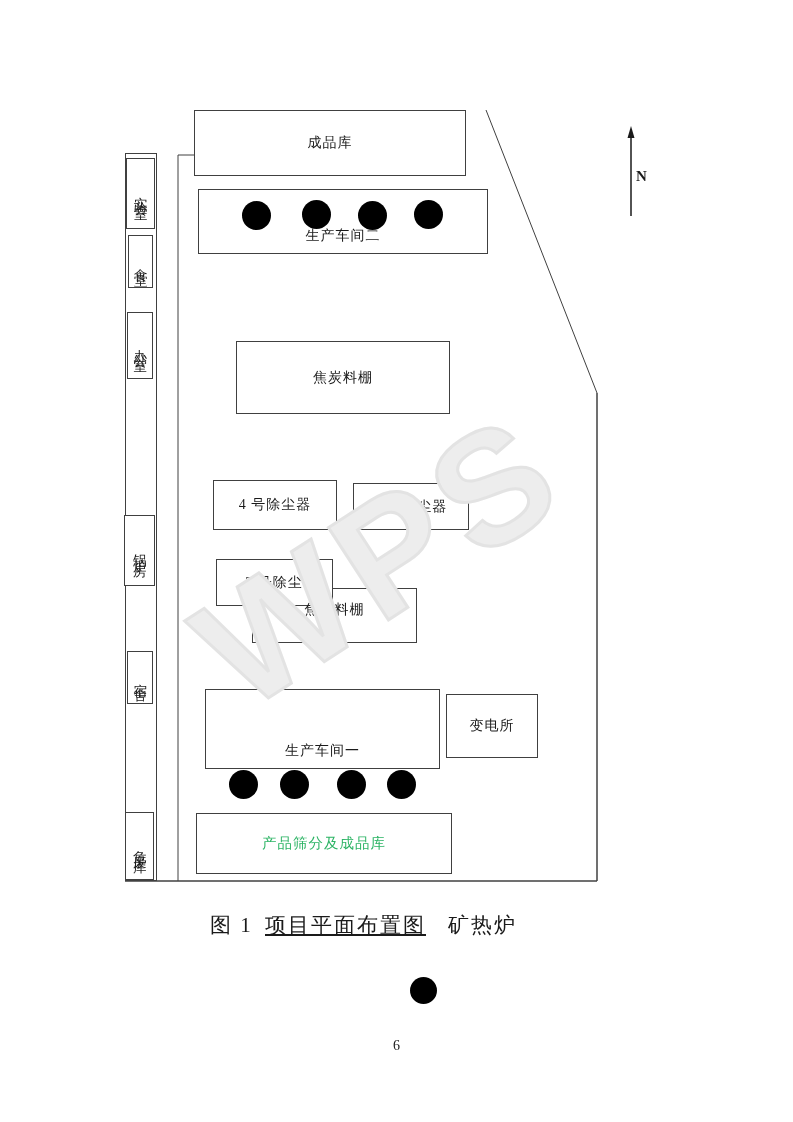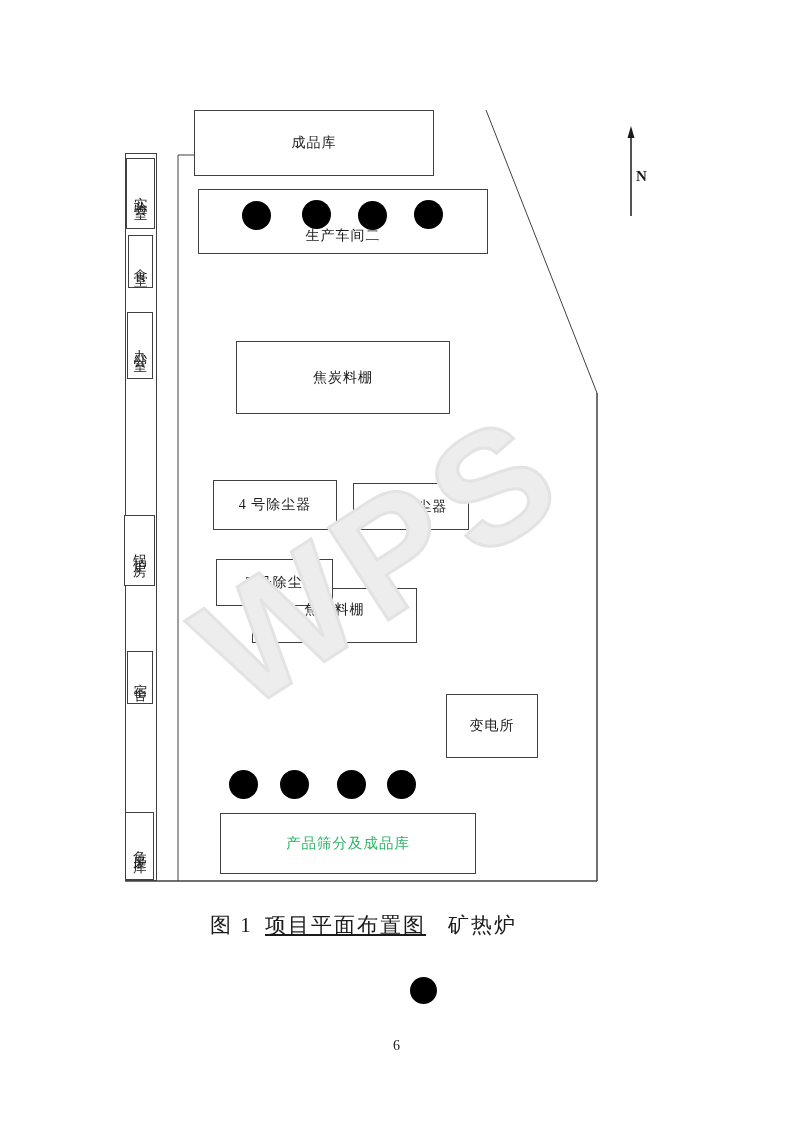--- a/index.html
+++ b/index.html
@@ -96,46 +96,47 @@
   <div class="vbox" style="left:124px;top:515px;width:31px;height:71px;">
       <span>锅炉房</span>
     </div>
   <div class="vbox" style="left:127px;top:651px;width:26px;height:53px;">
       <span>宿舍</span>
     </div>
   <div class="vbox" style="left:125px;top:812px;width:29px;height:68px;">
       <span>危废库</span>
     </div>
 
-  <div class="box" style="left:194px;top:110px;width:240px;height:66px;">成品库</div>
+  <div class="box" style="left:194px;top:110px;width:272px;height:66px;">成品库</div>
 
   <div class="box label-low" style="left:198px;top:189px;width:290px;height:65px;text-align:center;">生产车间二</div>
   <div class="dot" style="left:242px;top:201px;width:29px;height:29px;"></div>
   <div class="dot" style="left:302px;top:200px;width:29px;height:29px;"></div>
   <div class="dot" style="left:358px;top:201px;width:29px;height:29px;"></div>
   <div class="dot" style="left:414px;top:200px;width:29px;height:29px;"></div>
 
   <div class="box" style="left:236px;top:341px;width:214px;height:73px;">焦炭料棚</div>
 
   <div class="box transparent" style="left:252px;top:588px;width:165px;height:55px;"></div>
 
   <div class="box" style="left:213px;top:480px;width:124px;height:50px;">4 号除尘器</div>
   <div class="box" style="left:353px;top:483px;width:116px;height:47px;">3 号除尘器</div>
   <div class="box" style="left:216px;top:559px;width:117px;height:47px;padding-left:14px;">2 号除尘器</div>
 
   <span class="floating-label" style="left:252px;top:601px;width:165px;">焦炭料棚</span>
 
+  <div class="box label-low" style="left:205px;top:689px;width:235px;height:80px;">生产车间一</div>
   <div class="dot" style="left:229px;top:770px;width:29px;height:29px;"></div>
   <div class="dot" style="left:280px;top:770px;width:29px;height:29px;"></div>
   <div class="dot" style="left:337px;top:770px;width:29px;height:29px;"></div>
   <div class="dot" style="left:387px;top:770px;width:29px;height:29px;"></div>
 
   <div class="box" style="left:446px;top:694px;width:92px;height:64px;">变电所</div>
 
-  <div class="box green" style="left:196px;top:813px;width:256px;height:61px;font-size:14.5px;margin-left:24px;">产品筛分及成品库</div>
+  <div class="box green" style="left:196px;top:813px;width:256px;height:61px;font-size:14.5px;">产品筛分及成品库</div>
 
   <div class="caption">
     <span style="left:210px;top:911px;">图 1</span>
     <span style="left:265px;top:911px;text-decoration:underline;">项目平面布置图</span>
     <span style="left:448px;top:911px;">矿热炉</span>
   </div>
 
   <div class="dot" style="left:410px;top:977px;width:27px;height:27px;"></div>
 
   <div class="watermark">WPS</div>

